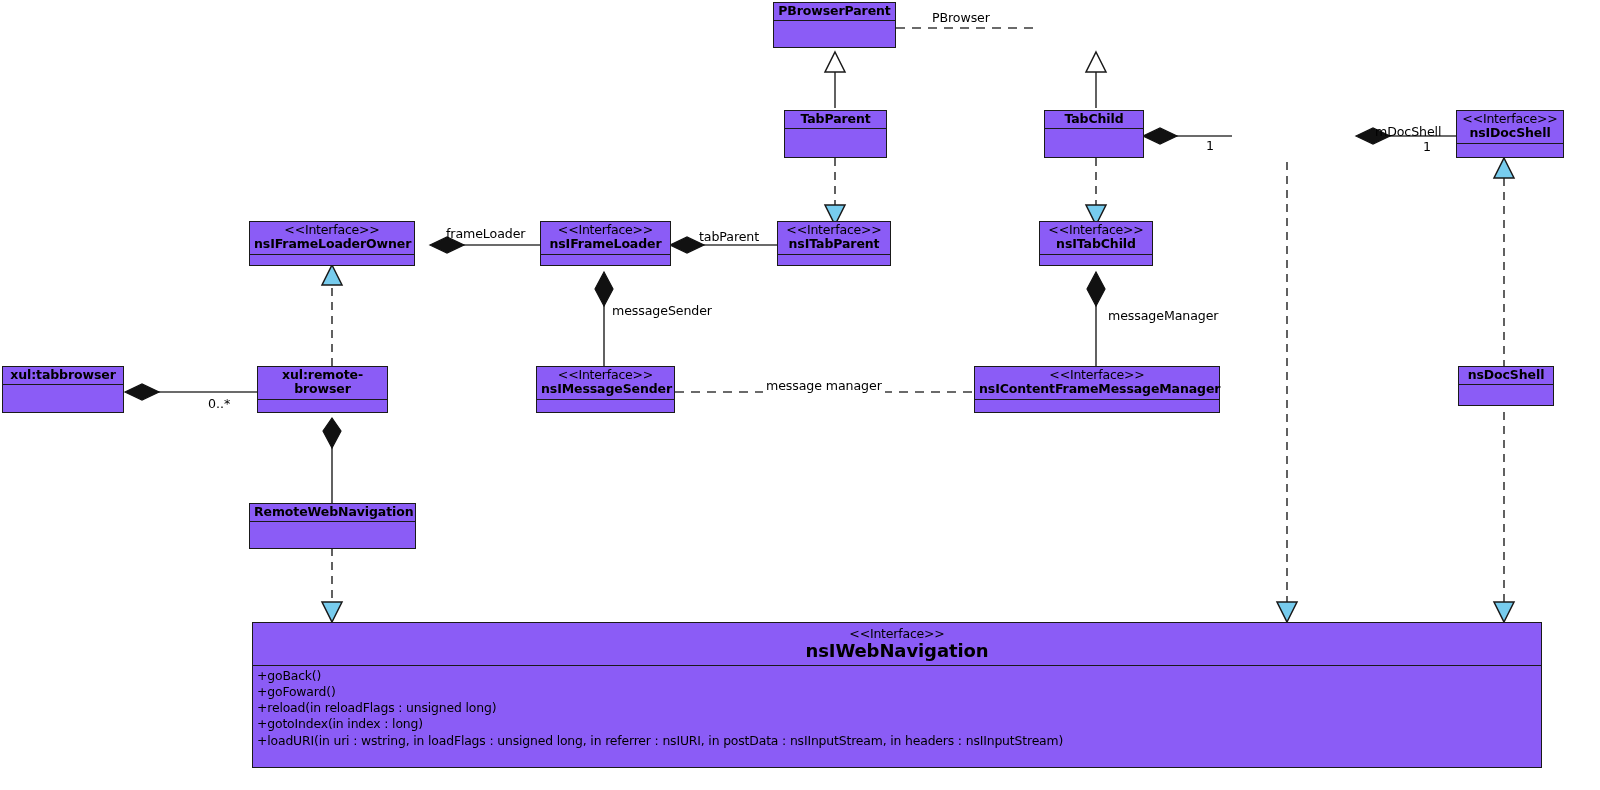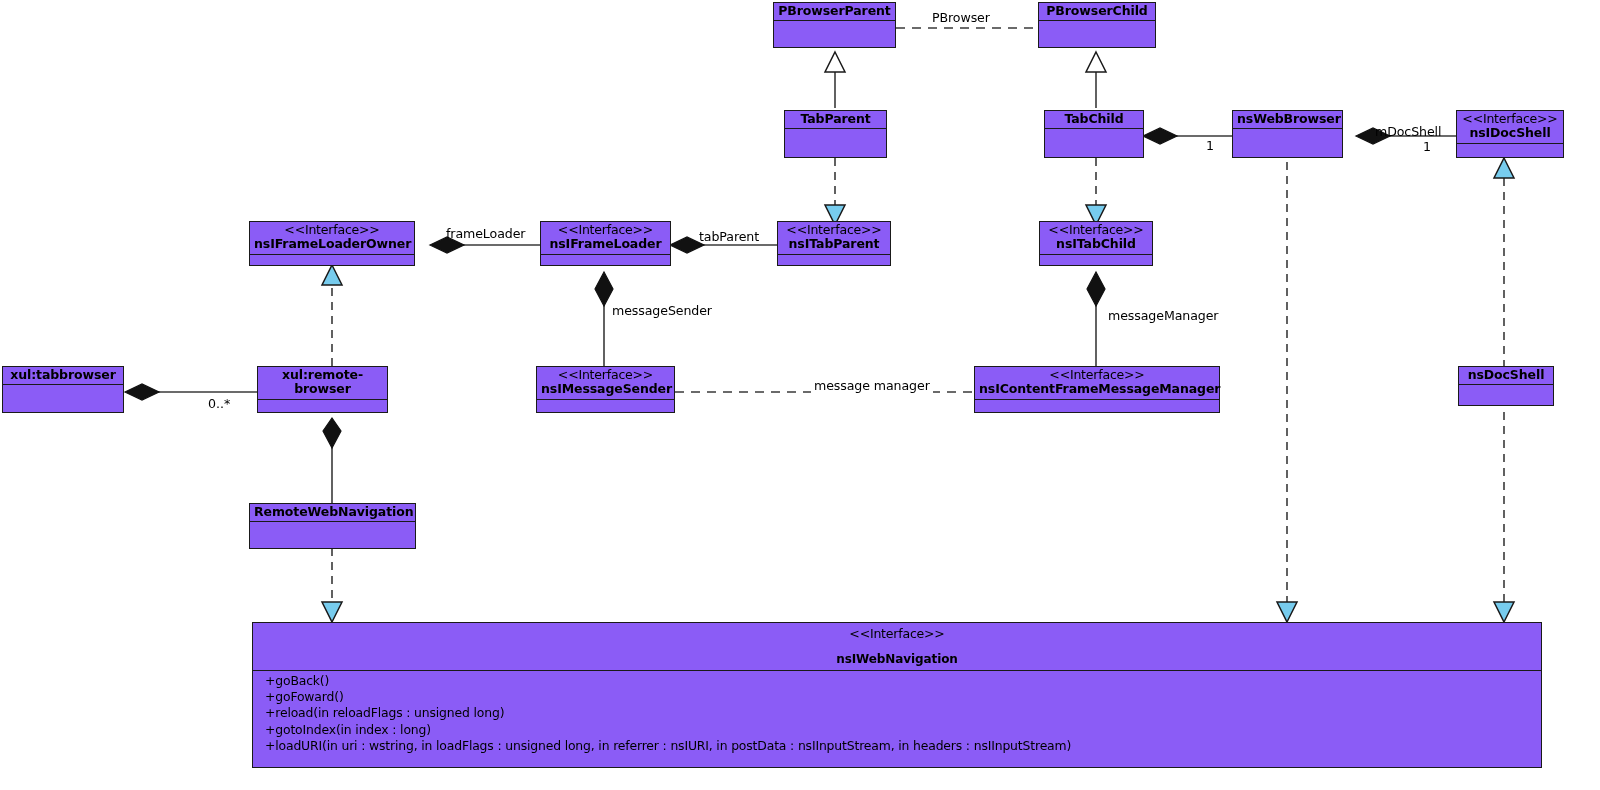--- a/index.html
+++ b/index.html
@@ -54,23 +54,23 @@
     letter-spacing: -0.1px;
   }
   .node .body {
     flex: 1 1 auto;
   }
   .node.big .hdr {
     padding-top: 4px;
     padding-bottom: 3px;
   }
   .node.big .hdr .stereo { font-size: 12.5px; }
-  .node.big .hdr .nm { font-size: 12px; margin-top: 12px; }
+  .node.big .hdr .nm { font-size: 18px; }
   .methods {
-    padding: 2px 0 2px 12px;
+    padding: 2px 0 2px 4px;
     font-size: 12.4px;
     color: #000;
     line-height: 16.2px;
     white-space: nowrap;
     overflow: hidden;
   }
   .methods div {
     letter-spacing: -0.15px;
   }
   .edge-label {
@@ -176,47 +176,35 @@
     <path d="M1504,622 L1514,602 L1494,602 Z" fill="#77CCEE" stroke="#1a1a1a" stroke-width="1.5"></path>
   </svg>
 
   <div class="node" style="left:773px; top:2px; width:123px; height:46px;">
     <div class="hdr">
       <span class="nm">PBrowserParent</span>
     </div>
     <div class="body"></div>
   </div>
 
-  <div class="node" style="left:1038px; top:2px; width:118px; height:46px;">
-    <div class="hdr">
-      <span class="nm">PBrowserChild</span>
-    </div>
-    <div class="body"></div>
-  </div>
 
   <div class="node" style="left:784px; top:110px; width:103px; height:48px;">
     <div class="hdr">
       <span class="nm">TabParent</span>
     </div>
     <div class="body"></div>
   </div>
 
   <div class="node" style="left:1044px; top:110px; width:100px; height:48px;">
     <div class="hdr">
       <span class="nm">TabChild</span>
     </div>
     <div class="body"></div>
   </div>
 
-  <div class="node" style="left:1232px; top:110px; width:111px; height:48px;">
-    <div class="hdr">
-      <span class="nm">nsWebBrowser</span>
-    </div>
-    <div class="body"></div>
-  </div>
 
   <div class="node" style="left:1456px; top:110px; width:108px; height:48px;">
     <div class="hdr">
       <span class="stereo">&lt;&lt;Interface&gt;&gt;</span>
       <span class="nm">nsIDocShell</span>
     </div>
     <div class="body"></div>
   </div>
 
   <div class="node" style="left:249px; top:221px; width:166px; height:45px;">
@@ -314,21 +302,21 @@
   <div class="edge-label" style="left:1375px; top:124px;">mDocShell</div>
 
   <div class="edge-label" style="left:446px; top:226px;">frameLoader</div>
 
   <div class="edge-label" style="left:699px; top:229px;">tabParent</div>
 
   <div class="edge-label" style="left:612px; top:303px;">messageSender</div>
 
   <div class="edge-label" style="left:1108px; top:308px;">messageManager</div>
 
-  <div class="edge-label" style="left:763px; top:378px; background:#ffffff; padding:0 3px;margin-left:48px;">message manager</div>
+  <div class="edge-label" style="left:763px; top:378px; background:#ffffff; padding:0 3px;">message manager</div>
 
   <div class="mult" style="left:1206px; top:138px;">1</div>
 
   <div class="mult" style="left:1423px; top:139px;">1</div>
 
   <div class="mult" style="left:208px; top:396px;">0..*</div>
 
 </div>
 
 </body></html>

